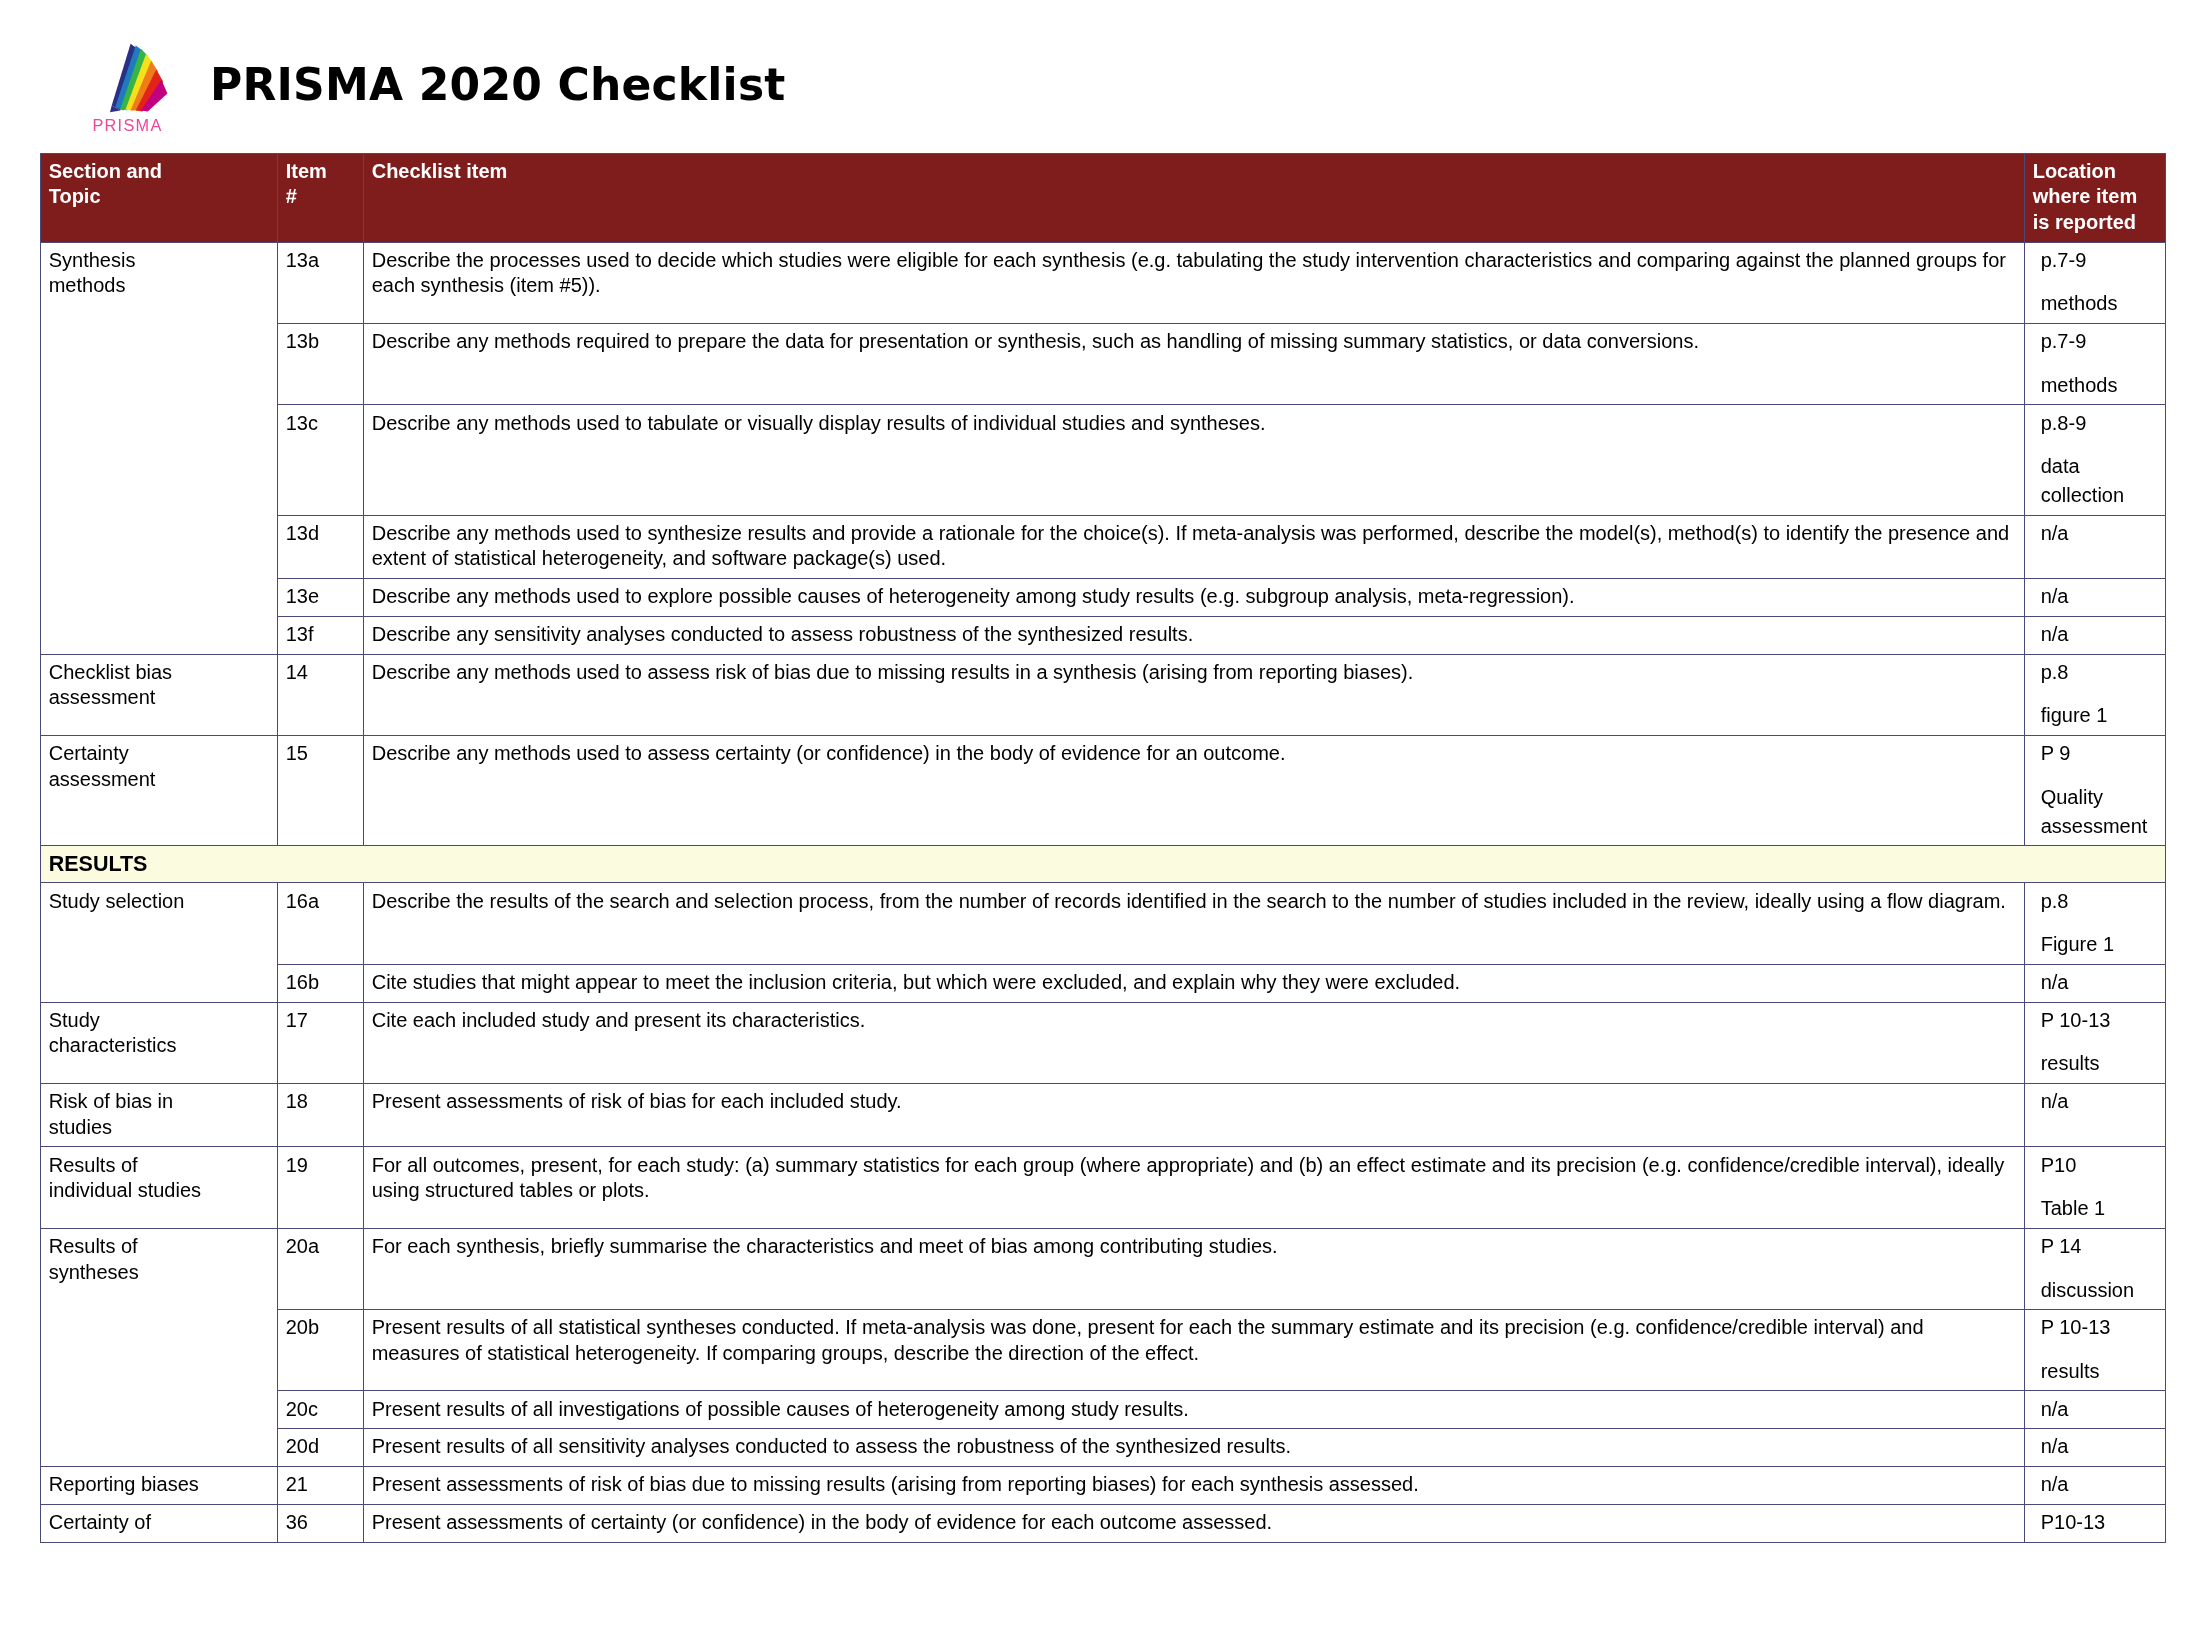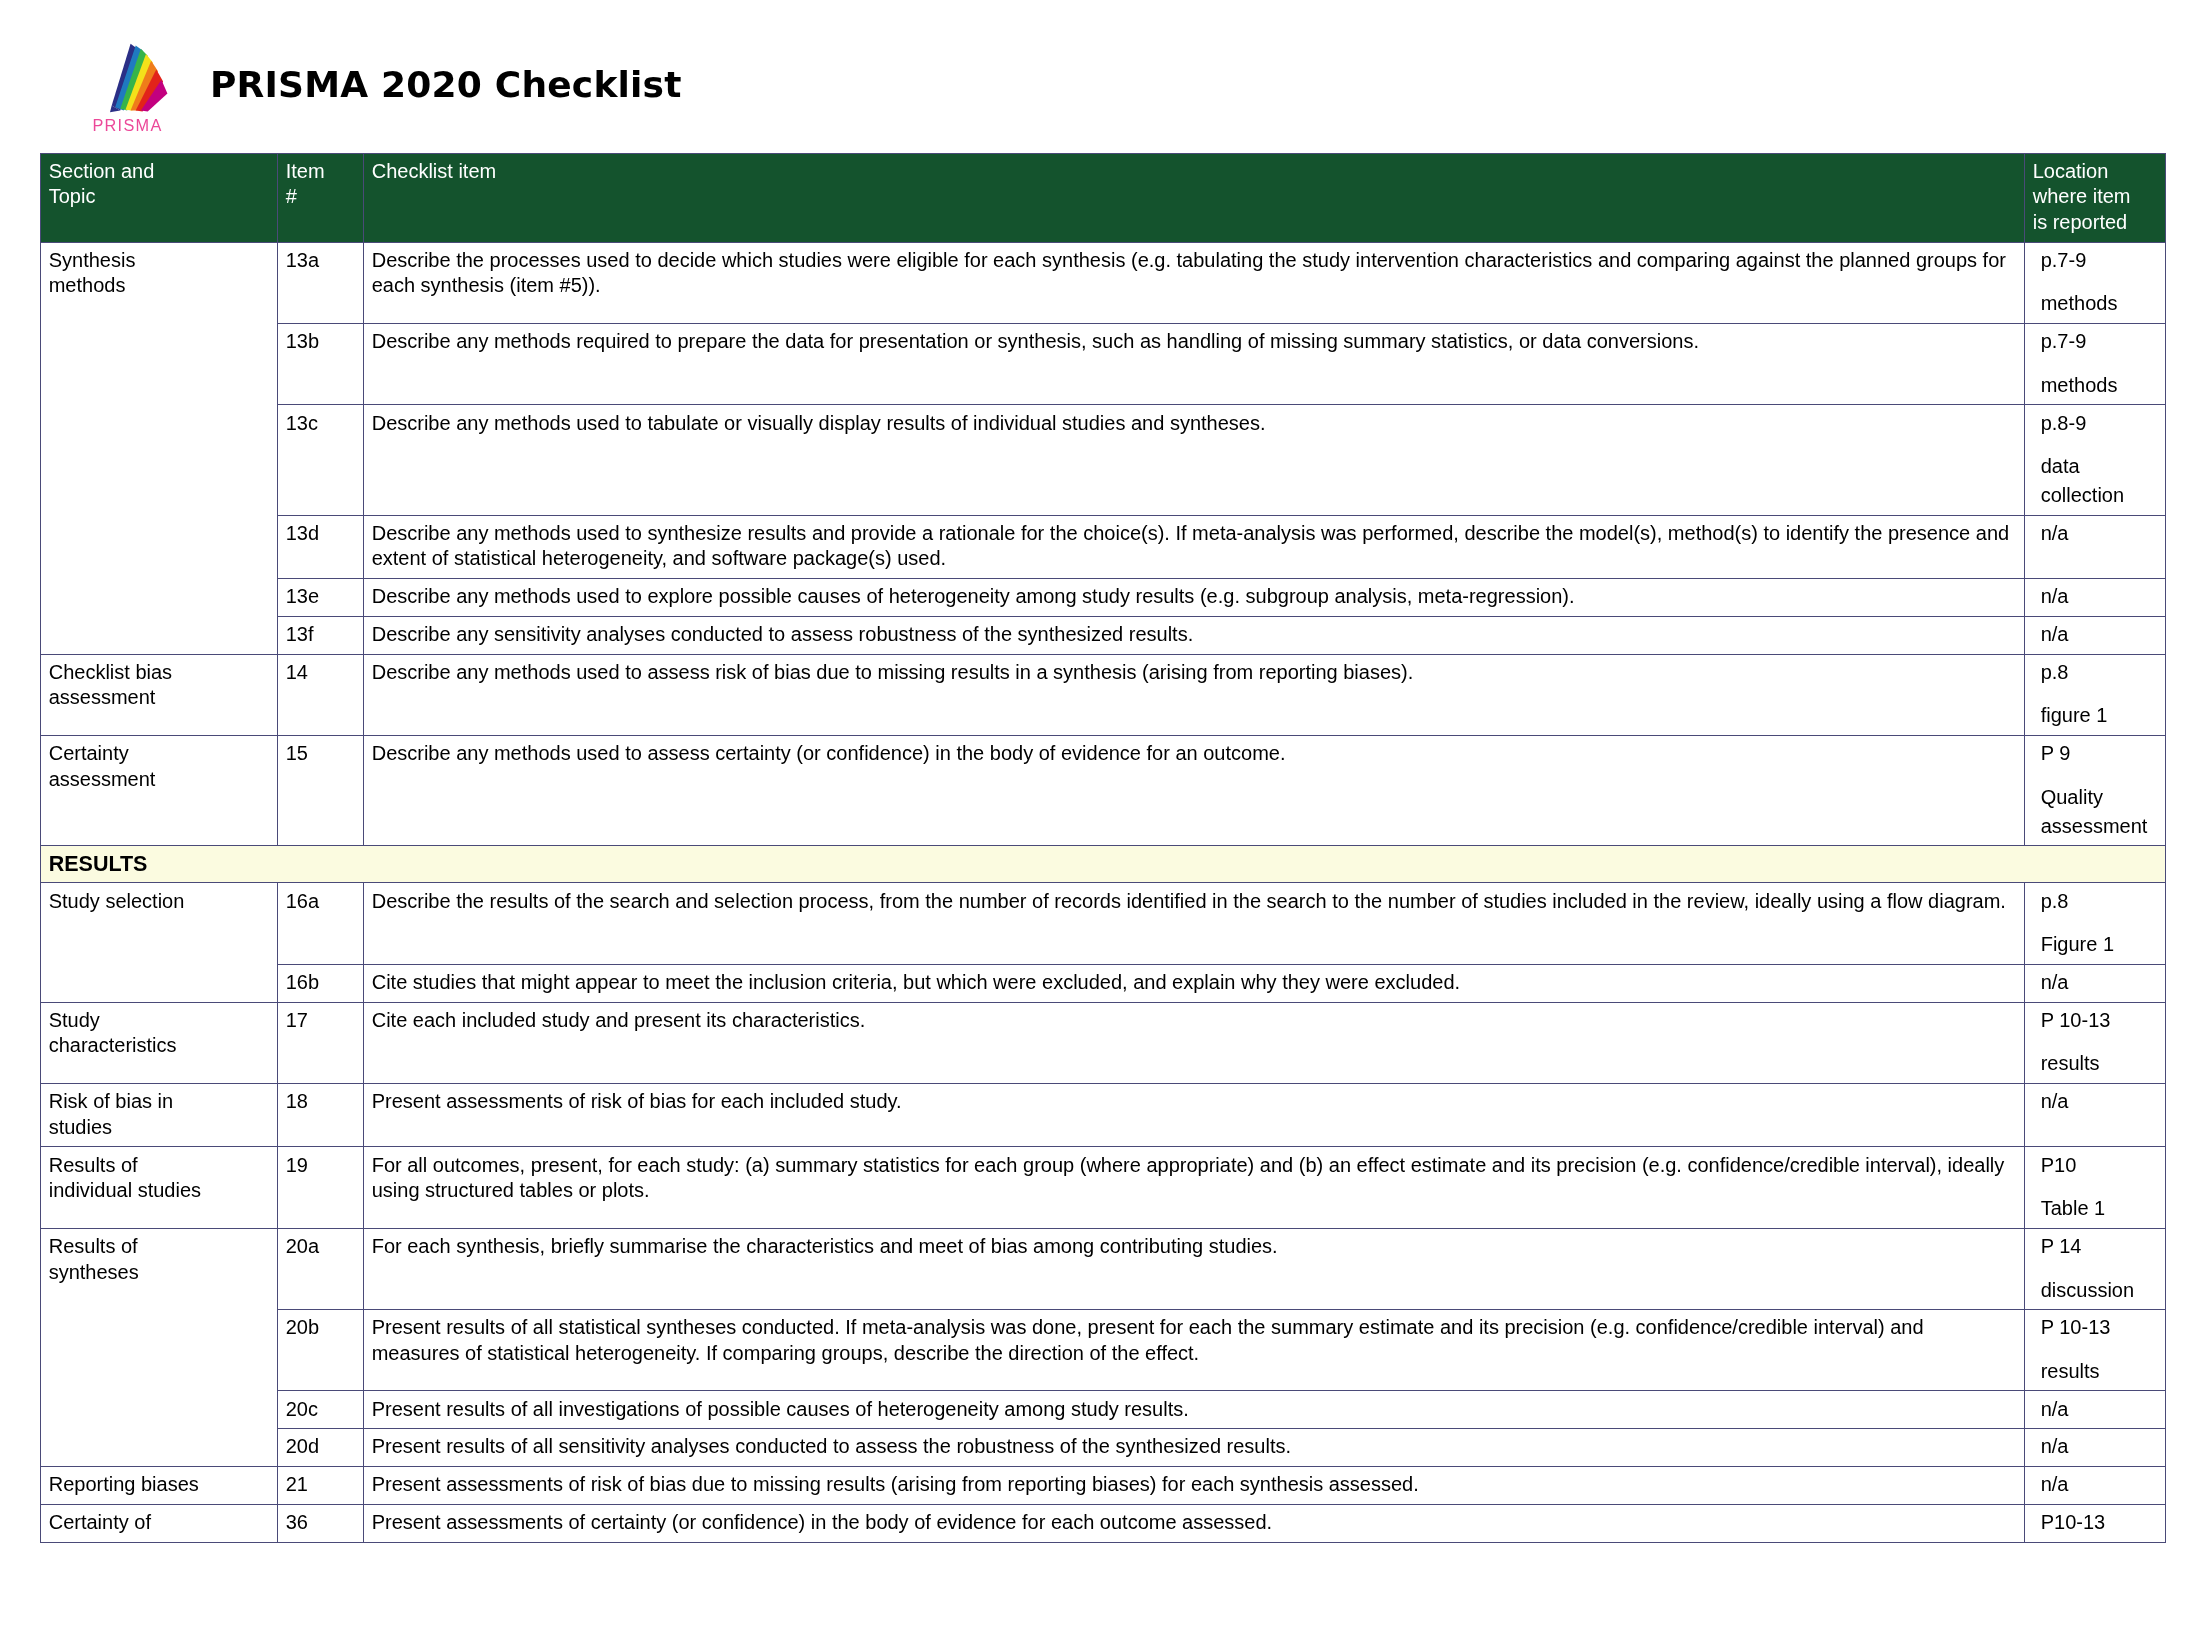--- a/index.html
+++ b/index.html
@@ -43,44 +43,44 @@
   }
   .logo-mark svg { display:block; }
   .logo-text {
     font-size: 16.3px;
     letter-spacing: 1.3px;
     color: #ec4899;
     font-family: "Liberation Sans", sans-serif;
     margin-top: 1.7px;
   }
   .doc-title {
-    font-size: 36px;
+    font-size: 44px;
     font-weight: bold;
     letter-spacing: 0.2px;
     font-family: "DejaVu Sans", sans-serif;
   }
   
   table.checklist {
     border-collapse: collapse;
     width: 2125px;
     margin-top: 8.6px;
     table-layout: fixed;
   }
   table.checklist td, table.checklist th {
     border: 1.7px solid #4a4a78;
     vertical-align: top;
     padding: 5.2px 7.7px 6px 7.7px;
     font-size: 20px;
     line-height: 1.28;
     font-family: "Liberation Sans", sans-serif;
   }
   thead th {
-    background: #14532d;
+    background: #7f1d1d;
     color: #ffffff;
-    font-weight: normal;
+    font-weight: bold;
     text-align: left;
     font-size: 21.5px;
     line-height: 1.24;
     padding: 7.7px 8.6px 9.5px 8.6px;
   }
   col.c-section { width: 237px; }
   col.c-item    { width: 86px; }
   col.c-desc    { width: 1661px; }
   col.c-loc     { width: 141px; }
 

